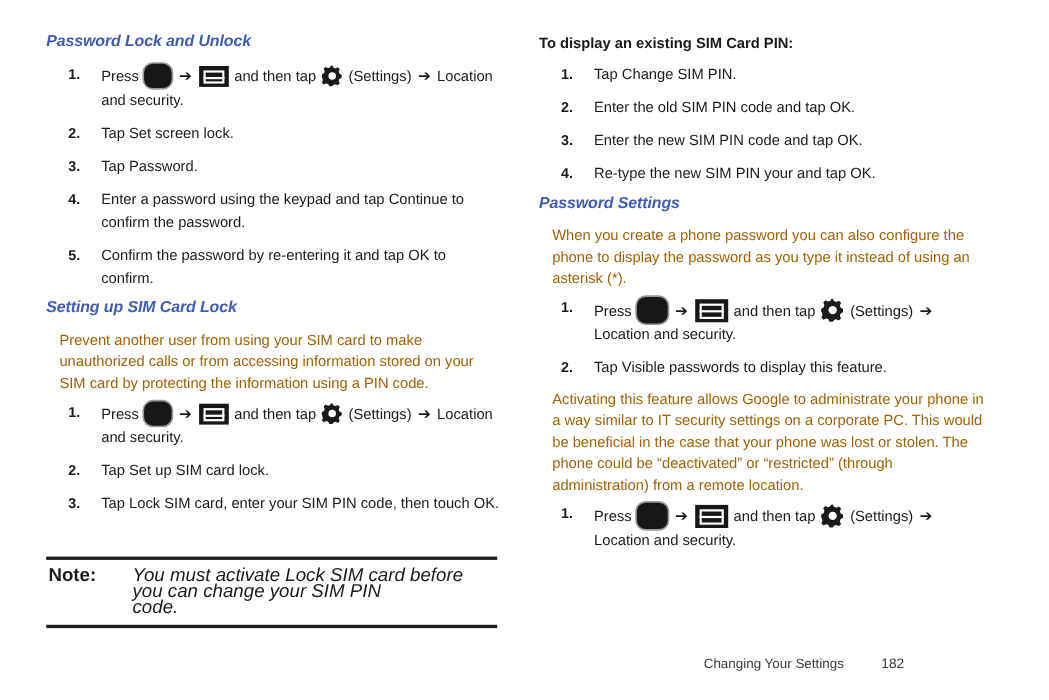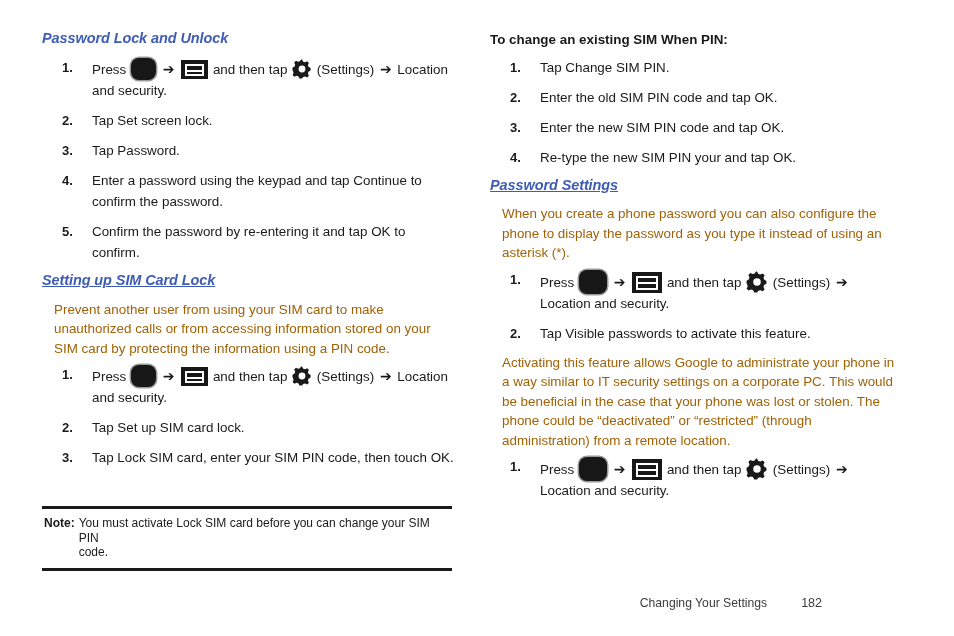--- a/index.html
+++ b/index.html
@@ -31,21 +31,21 @@
 
   h2.section-head {
     font-size: 14.5px;
     font-weight: bold;
     font-style: italic;
     color: #3f5cb5;
     margin: 0 0 10px 0;
     letter-spacing: -0.1px;
     line-height: 1.2;
   }
-  .gap-head { margin-top: 22px; text-decoration: underline; }
+  .gap-head { margin-top: 22px; }
 
   p.body-para {
     font-size: 13.4px;
     line-height: 19.5px;
     margin: 0 0 6px 0;
     padding-left: 12px;
     color: #a16207;
   }
 
   ol.steps {
@@ -126,29 +126,30 @@
     top: 506px;
   }
   .note-rule {
     height: 3px;
     background: #1a1a1a;
     width: 100%;
   }
   .note-body {
     display: flex;
     padding: 7px 2px 8px 2px;
-    font-size: 12px;
+    font-size: 17px;
     line-height: 14.5px;
+    gap: 29px;
   }
   .note-label {
     font-weight: bold;
     flex: 0 0 auto;
     padding-right: 4px;
   }
-  .note-text { flex: 1 1 auto; }
+  .note-text { flex: 1 1 auto; font-style: italic; }
   .note-text .indent-line { display: block; }
 
   
   .footer {
     position: absolute;
     right: 42px;
     bottom: 26px;
     font-size: 12.2px;
     color: #3c3c3c;
     display: flex;
@@ -242,21 +243,21 @@
       <span class="note-text">
         <span class="indent-line">You must activate Lock SIM card before you can change your SIM PIN</span>
         <span class="indent-line">code.</span>
       </span>
     </div>
     <div class="note-rule"></div>
   </div>
 
   <div class="col col-right">
 
-    <div class="subhead">To change an existing SIM When PIN:</div>
+    <div class="subhead">To display an existing SIM Card PIN:</div>
 
     <ol class="steps">
       <li>
         <span class="num">1.</span><span>Tap </span><b>Change SIM PIN</b><span>.</span>
       </li>
       <li>
         <span class="num">2.</span><span>Enter the old SIM PIN code and tap </span><b>OK</b><span>.</span>
       </li>
       <li>
         <span class="num">3.</span><span>Enter the new SIM PIN code and tap </span><b>OK</b><span>.</span>
@@ -282,21 +283,21 @@
           <svg viewBox="0 0 24 24" aria-hidden="true">
             <path fill="#1a1a1a" d="M12 0.6l1.5 2.6a9 9 0 0 1 2.1 0.6l2.6-1.2 2.1 2.1-1.2 2.6a9 9 0 0 1 0.6 2.1l2.6 1.5v3l-2.6 1.5a9 9 0 0 1-0.6 2.1l1.2 2.6-2.1 2.1-2.6-1.2a9 9 0 0 1-2.1 0.6L12 23.4h-3l-1.5-2.6a9 9 0 0 1-2.1-0.6l-2.6 1.2-2.1-2.1 1.2-2.6a9 9 0 0 1-0.6-2.1L0.6 13.5v-3l2.6-1.5a9 9 0 0 1 0.6-2.1L2.6 4.3l2.1-2.1 2.6 1.2a9 9 0 0 1 2.1-0.6L10.9 0.6z"></path>
             <circle cx="12" cy="12" r="4.1" fill="#ffffff"></circle>
           </svg>
         </span>
         <span class="b">(Settings)</span>
         <span class="arrow">➔</span>
         <b>Location and security</b><span>.</span>
       </li>
       <li>
-        <span class="num">2.</span><span>Tap </span><b>Visible passwords</b><span> to activate this feature.</span>
+        <span class="num">2.</span><span>Tap </span><b>Visible passwords</b><span> to display this feature.</span>
       </li>
     </ol>
 
 
     <p class="body-para">Activating this feature allows Google to administrate your phone in a way similar to IT security settings on a corporate PC. This would be beneficial in the case that your phone was lost or stolen. The phone could be “deactivated” or “restricted” (through administration) from a remote location.</p>
 
     <ol class="steps">
       <li>
         <span class="num">1.</span>
         <span>Press</span>

